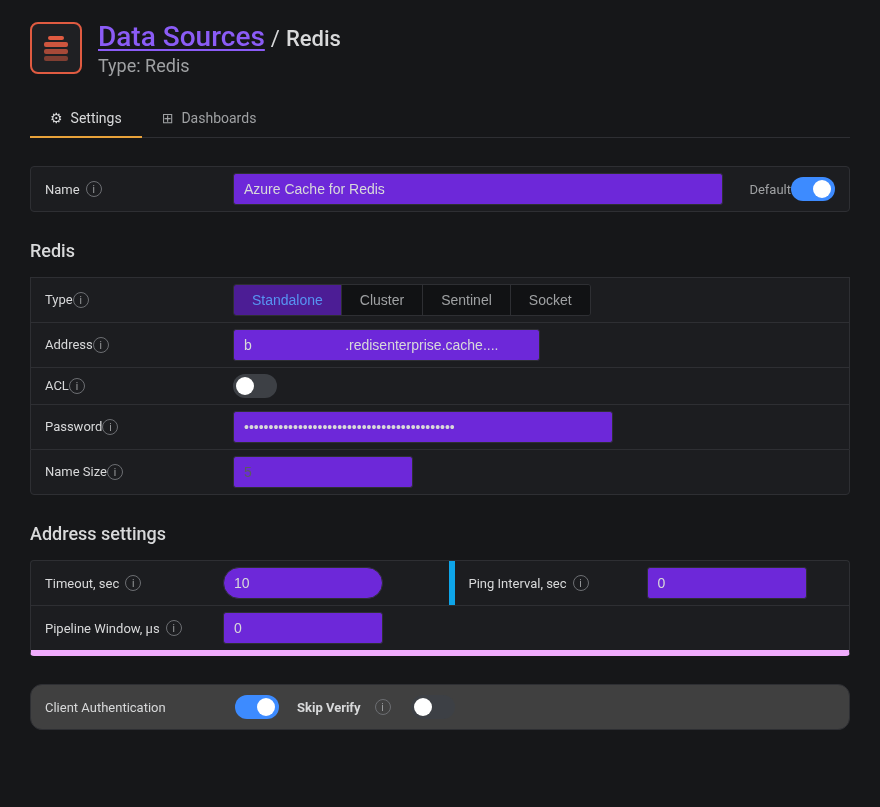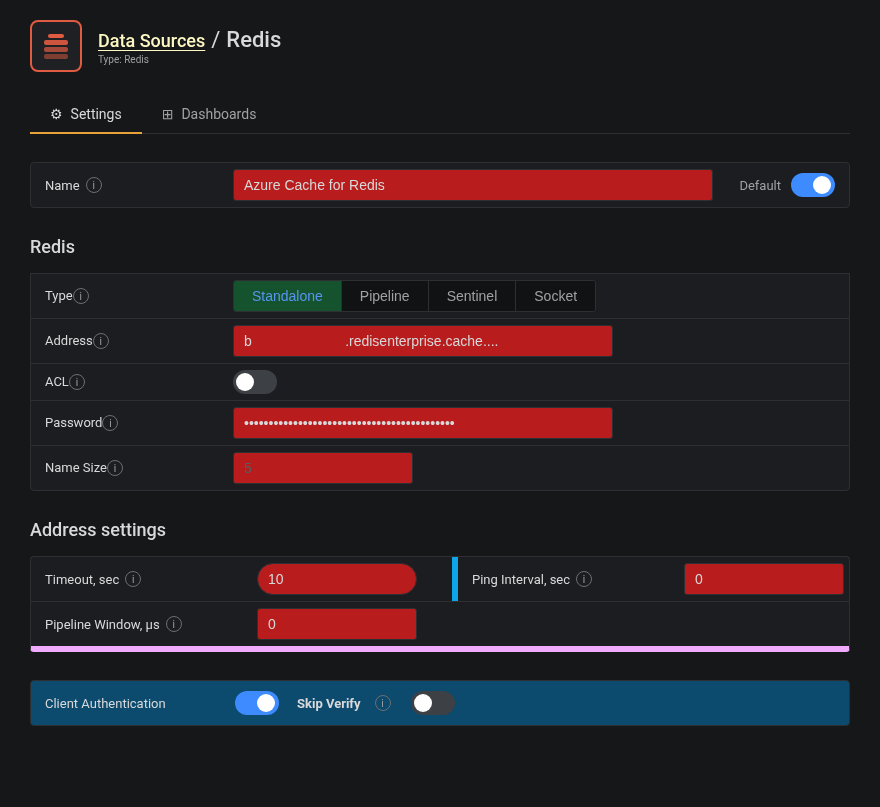--- a/index.html
+++ b/index.html
@@ -46,42 +46,42 @@
       flex-direction: column;
     }
 
     .header-breadcrumb {
       display: flex;
       align-items: baseline;
       gap: 6px;
     }
 
     .breadcrumb-link {
-      color: #fef9c3;
-      font-size: 18px;
+      color: #8b5cf6;
+      font-size: 28px;
       font-weight: 500;
       text-decoration: underline;
       text-underline-offset: 3px;
     }
 
     .breadcrumb-separator {
       color: #d8d9da;
       font-size: 22px;
       font-weight: 400;
     }
 
     .breadcrumb-current {
       color: #d8d9da;
       font-size: 22px;
       font-weight: 500;
     }
 
     .header-subtitle {
       color: #9fa1a3;
-      font-size: 10px;
+      font-size: 18px;
       margin-top: 2px;
     }
 
     
     .tabs {
       display: flex;
       border-bottom: 1px solid #2e2f33;
       margin-bottom: 28px;
       gap: 0;
     }
@@ -169,21 +169,21 @@
     }
 
     .value-cell {
       flex: 1;
       padding: 6px 12px;
       display: flex;
       align-items: center;
     }
 
     .text-input {
-      background: #b91c1c;
+      background: #6d28d9;
       border: 1px solid #2e2f33;
       border-radius: 3px;
       color: #d8d9da;
       font-size: 14px;
       padding: 7px 10px;
       width: 100%;
       outline: none;
     }
 
     .text-input::placeholder {
@@ -214,21 +214,20 @@
     }
 
     .name-input-cell {
       flex: 1;
       padding: 6px 12px;
     }
 
     .default-cell {
       display: flex;
       align-items: center;
-      gap: 10px;
       padding: 6px 14px;
       white-space: nowrap;
     }
 
     .default-label {
       color: #9fa1a3;
       font-size: 13px;
     }
 
     
@@ -294,21 +293,21 @@
       font-size: 14px;
       cursor: pointer;
     }
 
     .type-btn:last-child {
       border-right: none;
     }
 
     .type-btn.active {
       color: #5794f2;
-      background: #14532d;
+      background: #4c1d95;
     }
 
     
     .advanced-grid {
       display: flex;
       flex-direction: column;
     }
 
     .two-col-row {
       display: flex;
@@ -324,21 +323,20 @@
 
     .two-col-row:last-child {
       border-bottom: 6px solid #f0abfc;
       border-radius: 0 0 4px 4px;
     }
 
     .col-half {
       display: flex;
       align-items: center;
       flex: 1;
-      gap: 34px;
     }
 
     .col-half + .col-half {
       border-left: 6px solid #0ea5e9;
       margin-left: 23px;
     }
 
     .adv-label-cell {
       display: flex;
       align-items: center;
@@ -352,23 +350,23 @@
 
     .adv-input-cell {
       flex: 1;
       padding: 6px 12px;
     }
 
     
     .tls-row {
       display: flex;
       align-items: center;
-      background: #0c4a6e;
+      background: #404040;
       border: 1px solid #2e2f33;
-      border-radius: 4px;
+      border-radius: 12px;
       padding: 0;
     }
 
     .tls-label-cell {
       display: flex;
       align-items: center;
       gap: 6px;
       padding: 10px 14px;
       width: 190px;
       min-width: 190px;
@@ -448,34 +446,34 @@
     <div class="section-title">Redis</div>
 
     <div class="form-row">
       <div class="label-cell">
         <span>Type</span>
         <div class="info-icon">i</div>
       </div>
       <div class="value-cell">
         <div class="type-buttons">
           <button class="type-btn active">Standalone</button>
-          <button class="type-btn">Pipeline</button>
+          <button class="type-btn">Cluster</button>
           <button class="type-btn">Sentinel</button>
           <button class="type-btn">Socket</button>
         </div>
       </div>
     </div>
 
     <div class="form-row">
       <div class="label-cell">
         <span>Address</span>
         <div class="info-icon">i</div>
       </div>
       <div class="value-cell">
-        <input class="text-input" type="text" style="width: 380px;" value="b                        .redisenterprise.cache....">
+        <input class="text-input" type="text" style="width: 307px;" value="b                        .redisenterprise.cache....">
       </div>
     </div>
 
     <div class="form-row">
       <div class="label-cell">
         <span>ACL</span>
         <div class="info-icon">i</div>
       </div>
       <div class="value-cell">
         <label class="toggle">

